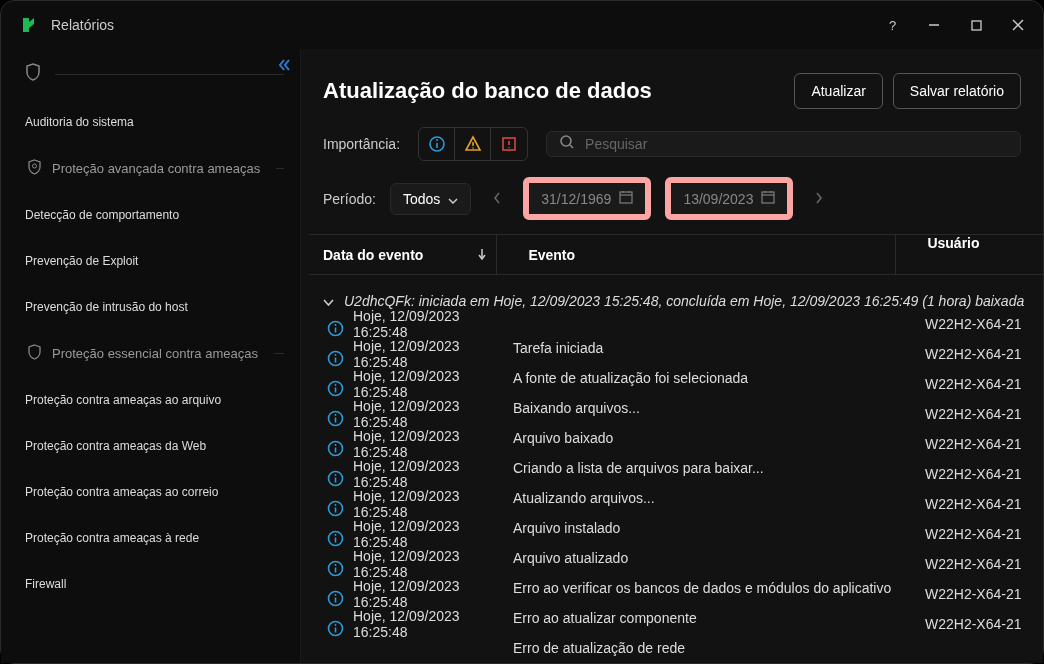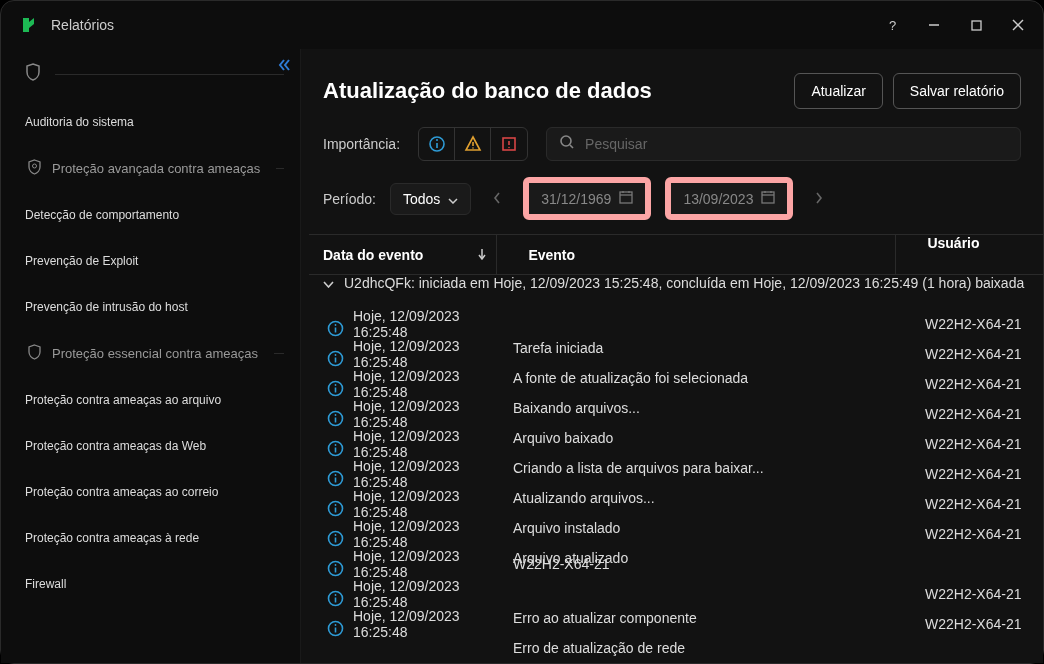--- a/index.html
+++ b/index.html
@@ -23,34 +23,34 @@
 .main { flex: 1; background: #121212; display: flex; flex-direction: column; overflow: hidden; padding: 0 0 0 0; }
 .header-row { display: flex; align-items: center; justify-content: space-between; padding: 24px 22px 18px 22px; }
 .page-title { color: #fff; font-size: 22px; font-weight: 600; }
 .header-btns { display: flex; gap: 10px; padding-left: 35px; }
 .hdr-btn { background: transparent; border: 1px solid #555; color: #fff; padding: 9px 16px; border-radius: 6px; font-size: 14px; cursor: pointer; }
 .filter-row { display: flex; align-items: center; padding: 0 22px 16px 22px; gap: 18px; }
 .filter-label { color: #ccc; font-size: 14px; }
 .icon-group { display: flex; border: 1px solid #333; border-radius: 6px; overflow: hidden; }
 .icon-cell { width: 36px; height: 32px; display: flex; align-items: center; justify-content: center; border-right: 1px solid #333; cursor: pointer; }
 .icon-cell:last-child { border-right: none; }
-.search-box { flex: 1; display: flex; align-items: center; background: #1a1a1a; border: 1px solid #2a2a2a; border-radius: 6px; padding: 8px 12px; height: 34px; gap: 10px; }
+.search-box { flex: 1; display: flex; align-items: center; background: #1a1a1a; border: 1px solid #2a2a2a; border-radius: 6px; padding: 8px 12px; height: 26px; gap: 10px; }
 .search-input { flex: 1; background: transparent; border: none; color: #ccc; font-size: 14px; outline: none; }
 .search-input::placeholder { color: #666; }
 .period-row { display: flex; align-items: center; padding: 0 22px 14px 22px; gap: 14px; }
 .period-select { display: flex; align-items: center; gap: 8px; background: #1a1a1a; border: 1px solid #2a2a2a; border-radius: 6px; padding: 7px 12px; color: #fff; font-size: 14px; cursor: pointer; }
 .nav-arrow { color: #666; padding: 4px 8px; cursor: pointer; }
 .date-box { display: flex; align-items: center; gap: 8px; background: #1a1a1a; border: 6px solid #fca5a5; border-radius: 6px; padding: 7px 12px; color: #888; font-size: 14px; }
 .table-wrap { flex: 1; overflow-x: auto; overflow-y: auto; border-top: 1px solid #2a2a2a; margin: 0 0 0 8px; }
 .table-head { display: flex; color: #fff; font-size: 14px; font-weight: 600; height: 40px; align-items: center; border-bottom: 1px solid #2a2a2a; position: sticky; top: 0; background: #121212; gap: 19px; }
 .th-date { width: 192px; padding-left: 14px; display: flex; align-items: center; gap: 54px; border-right: 1px solid #2a2a2a; height: 100%; }
 .th-event { flex: 1; min-width: 380px; padding-left: 12px; border-right: 1px solid #2a2a2a; height: 100%; display: flex; align-items: center; }
 .th-user { width: 130px; padding-left: 12px; height: 100%; display: flex; align-items: flex-start; }
 .sort-ico { color: #aaa; }
-.group-row { display: flex; align-items: flex-start; height: 34px; padding-left: 14px; color: #ddd; font-size: 14px; gap: 10px; cursor: pointer; white-space: nowrap; }
+.group-row { display: flex; align-items: flex-end; height: 34px; padding-left: 14px; color: #ddd; font-size: 14px; gap: 10px; cursor: pointer; white-space: nowrap; font-style: italic; }
 .data-row { display: flex; align-items: center; height: 30px; color: #ddd; font-size: 14px; }
 .td-date { width: 192px; padding-left: 44px; display: flex; align-items: flex-end; gap: 10px; position: relative; }
 .td-date .info-ico { position: absolute; left: 18px; }
 .td-event { flex: 1; min-width: 380px; padding-left: 12px; white-space: nowrap; overflow: hidden; margin-top: 48px; }
 .td-user { width: 130px; padding-left: 12px; white-space: nowrap; overflow: hidden; }
 .sidebar::-webkit-scrollbar { width: 4px; }
 .sidebar::-webkit-scrollbar-thumb { background: #333; }
 .table-wrap::-webkit-scrollbar { height: 10px; width: 8px; }
 .table-wrap::-webkit-scrollbar-thumb { background: #444; border-radius: 4px; }
 .table-wrap::-webkit-scrollbar-track { background: #1a1a1a; }
@@ -349,20 +349,21 @@
             </div>
             <div class="data-row">
               <div class="td-date">
                 <span class="info-ico"><svg width="17" height="17" viewBox="0 0 17 17">
                     <circle cx="8.5" cy="8.5" r="7" fill="none" stroke="#2e9bd6" stroke-width="1.6"></circle>
                     <circle cx="8.5" cy="5" r="0.9" fill="#2e9bd6"></circle>
                     <line x1="8.5" y1="7.5" x2="8.5" y2="12.5" stroke="#2e9bd6" stroke-width="1.6"></line>
                   </svg></span>
                 <span>Hoje, 12/09/2023 16:25:48</span>
               </div>
+              <div class="td-event">Erro ao verificar os bancos de dados e módulos do aplicativo</div>
               <div class="td-user">W22H2-X64-21</div>
             </div>
             <div class="data-row">
               <div class="td-date">
                 <span class="info-ico"><svg width="17" height="17" viewBox="0 0 17 17">
                     <circle cx="8.5" cy="8.5" r="7" fill="none" stroke="#2e9bd6" stroke-width="1.6"></circle>
                     <circle cx="8.5" cy="5" r="0.9" fill="#2e9bd6"></circle>
                     <line x1="8.5" y1="7.5" x2="8.5" y2="12.5" stroke="#2e9bd6" stroke-width="1.6"></line>
                   </svg></span>
                 <span>Hoje, 12/09/2023 16:25:48</span>

